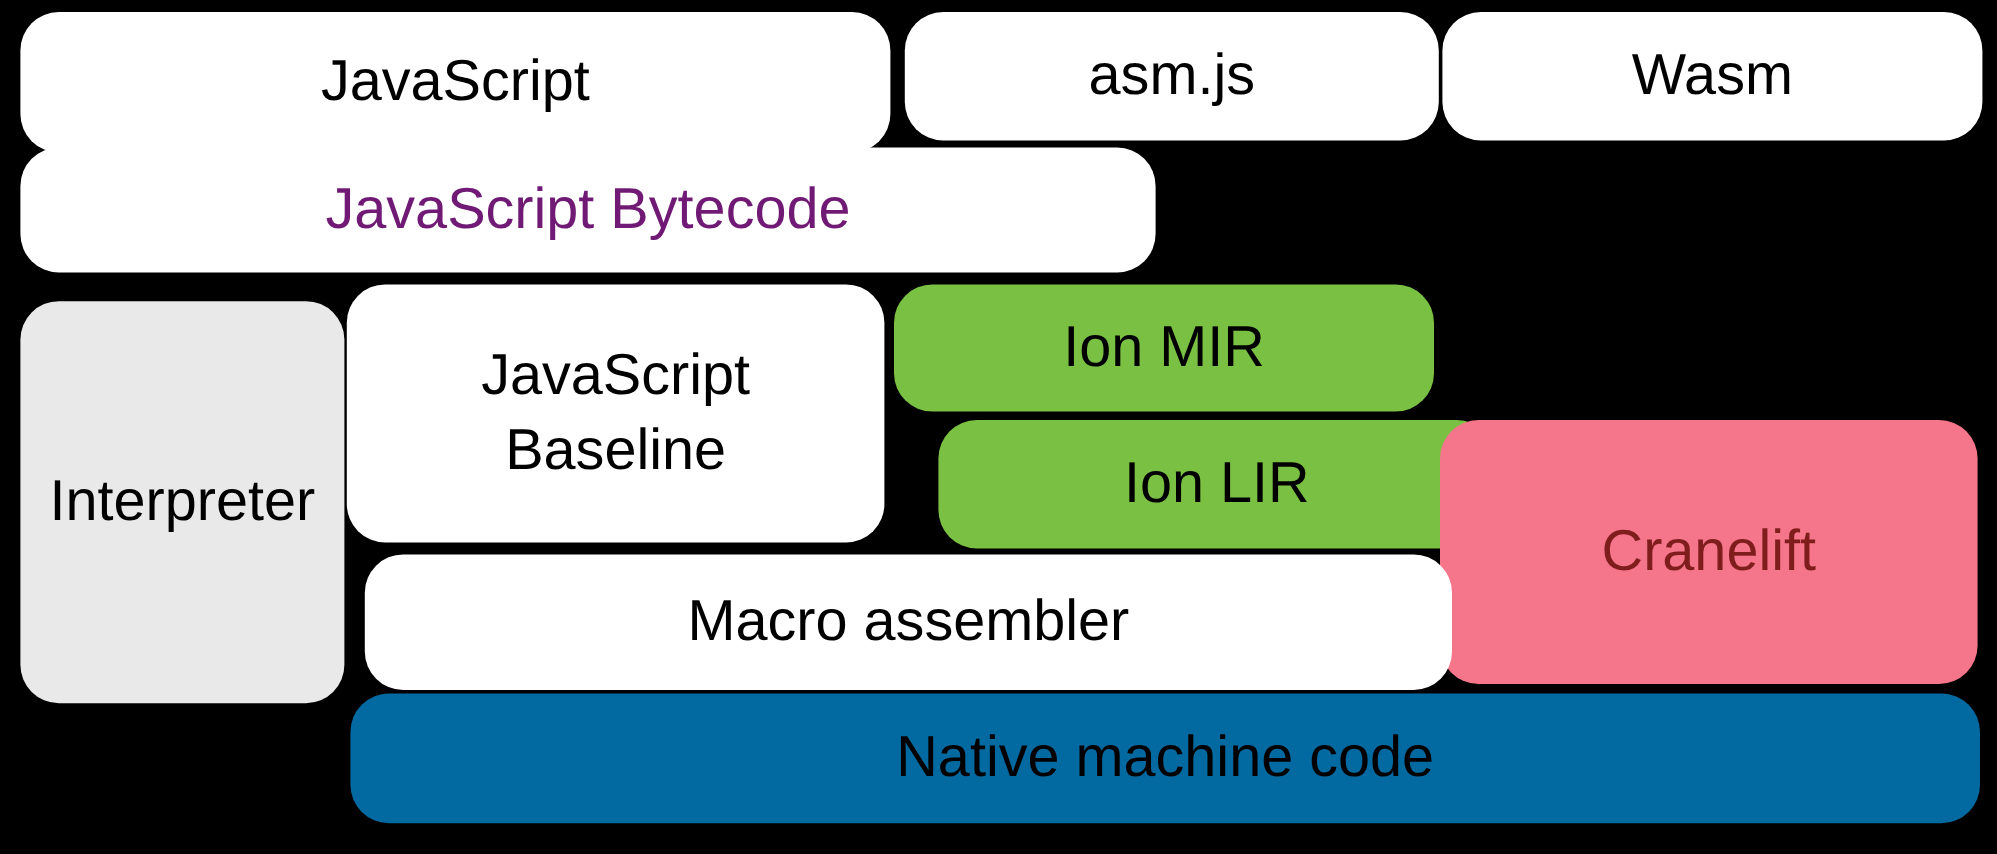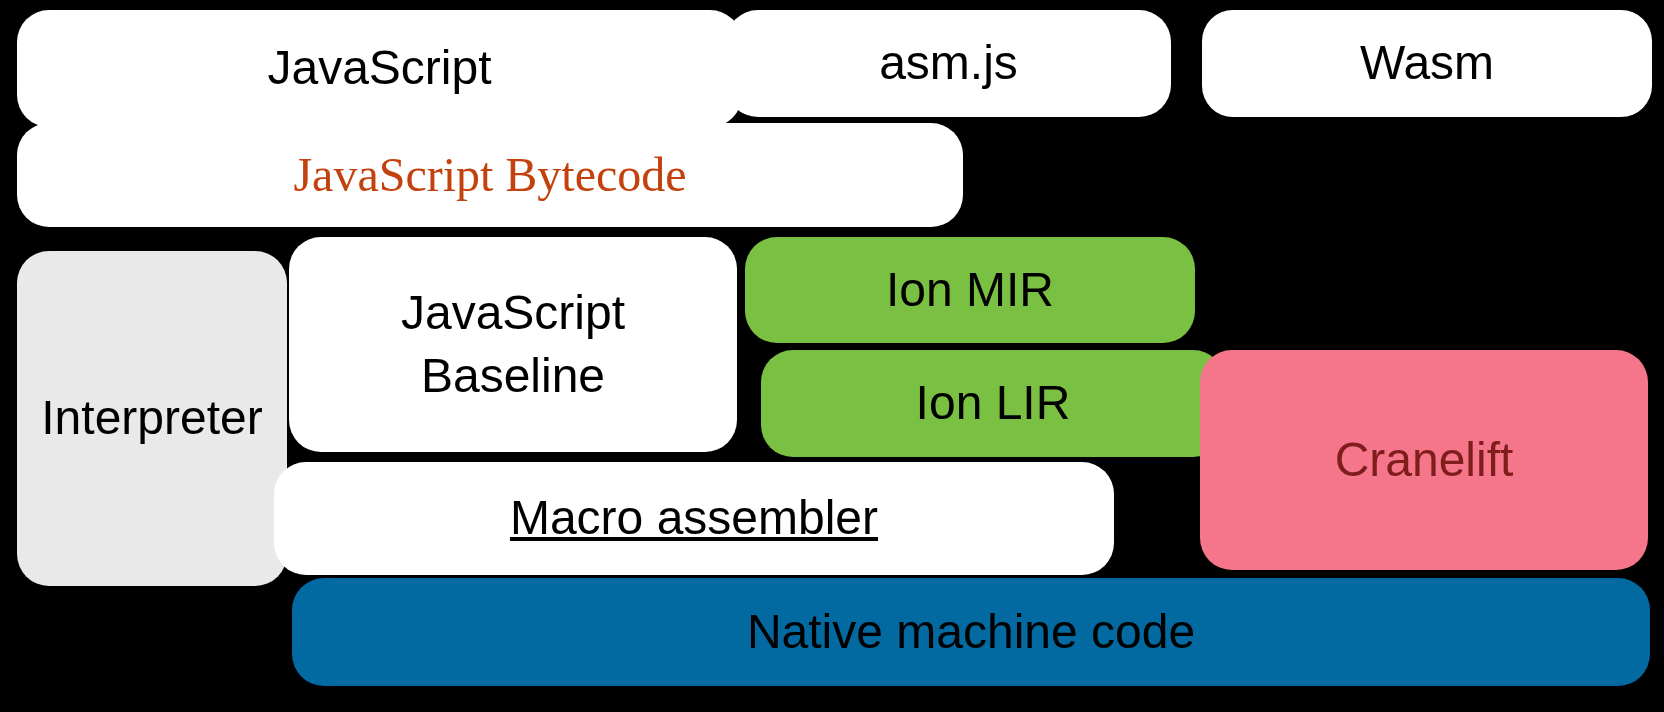--- a/index.html
+++ b/index.html
@@ -25,51 +25,51 @@
     font-size: 48px;
     line-height: 1.3;
     text-align: center;
     box-sizing: border-box;
   }
   .label {
     display: inline-block;
   }
   
   .b-javascript   { left: 17px;   top: 10px;  width: 725px;  height: 117px; }
-  .b-asmjs        { left: 726px;  top: 10px;  width: 445px;  height: 107px; }
+  .b-asmjs        { left: 754px;  top: 10px;  width: 445px;  height: 107px; }
   .b-wasm         { left: 1202px; top: 10px;  width: 450px;  height: 107px; }
   .b-bytecode     { left: 17px;   top: 123px; width: 946px;  height: 104px; }
   .b-baldrmonkey  { left: 975px;  top: 123px; width: 452px;  height: 104px; }
   .b-interpreter  { left: 17px;   top: 251px; width: 270px;  height: 335px; }
   .b-baseline     { left: 289px;  top: 237px; width: 448px;  height: 215px; }
   .b-baseline .label { max-width: 280px; }  
   .b-ionmir       { left: 745px;  top: 237px; width: 450px;  height: 106px; }
-  .b-ionlir       { left: 761px;  top: 350px; width: 464px;  height: 107px; }
+  .b-ionlir       { left: 782px;  top: 350px; width: 464px;  height: 107px; }
   .b-cranelift    { left: 1200px; top: 350px; width: 448px;  height: 220px; }
-  .b-macro        { left: 274px;  top: 462px; width: 840px;  height: 113px; text-decoration: underline; }
+  .b-macro        { left: 304px;  top: 462px; width: 906px;  height: 113px; }
   .b-native       { left: 292px;  top: 578px; width: 1358px; height: 108px; }
 </style>
 </head>
 <body>
 
 <div id="canvas" style="background: rgb(0, 0, 0);">
 
   <div class="box b-javascript" style="background: rgb(255, 255, 255); color: rgb(0, 0, 0);">
     <span class="label">JavaScript</span>
   </div>
 
   <div class="box b-asmjs" style="background: rgb(255, 255, 255); color: rgb(0, 0, 0);">
     <span class="label">asm.js</span>
   </div>
 
-  <div class="box b-wasm" style="background: rgb(255, 255, 255); color: rgb(0, 0, 0); border-radius: 31px;">
+  <div class="box b-wasm" style="background: rgb(255, 255, 255); color: rgb(0, 0, 0);">
     <span class="label">Wasm</span>
   </div>
 
-  <div class="box b-bytecode" style="background: rgb(255, 255, 255); color: #c2410c; font-family: Liberation Serif, serif;">
+  <div class="box b-bytecode" style="background: rgb(255, 255, 255); color: #701a75;">
     <span class="label">JavaScript Bytecode</span>
   </div>
 
 
   <div class="box b-interpreter" style="background: rgb(233, 233, 233); color: rgb(0, 0, 0);">
     <span class="label">Interpreter</span>
   </div>
 
   <div class="box b-ionmir" style="background: rgb(122, 193, 67); color: rgb(0, 0, 0);">
     <span class="label">Ion MIR</span>

